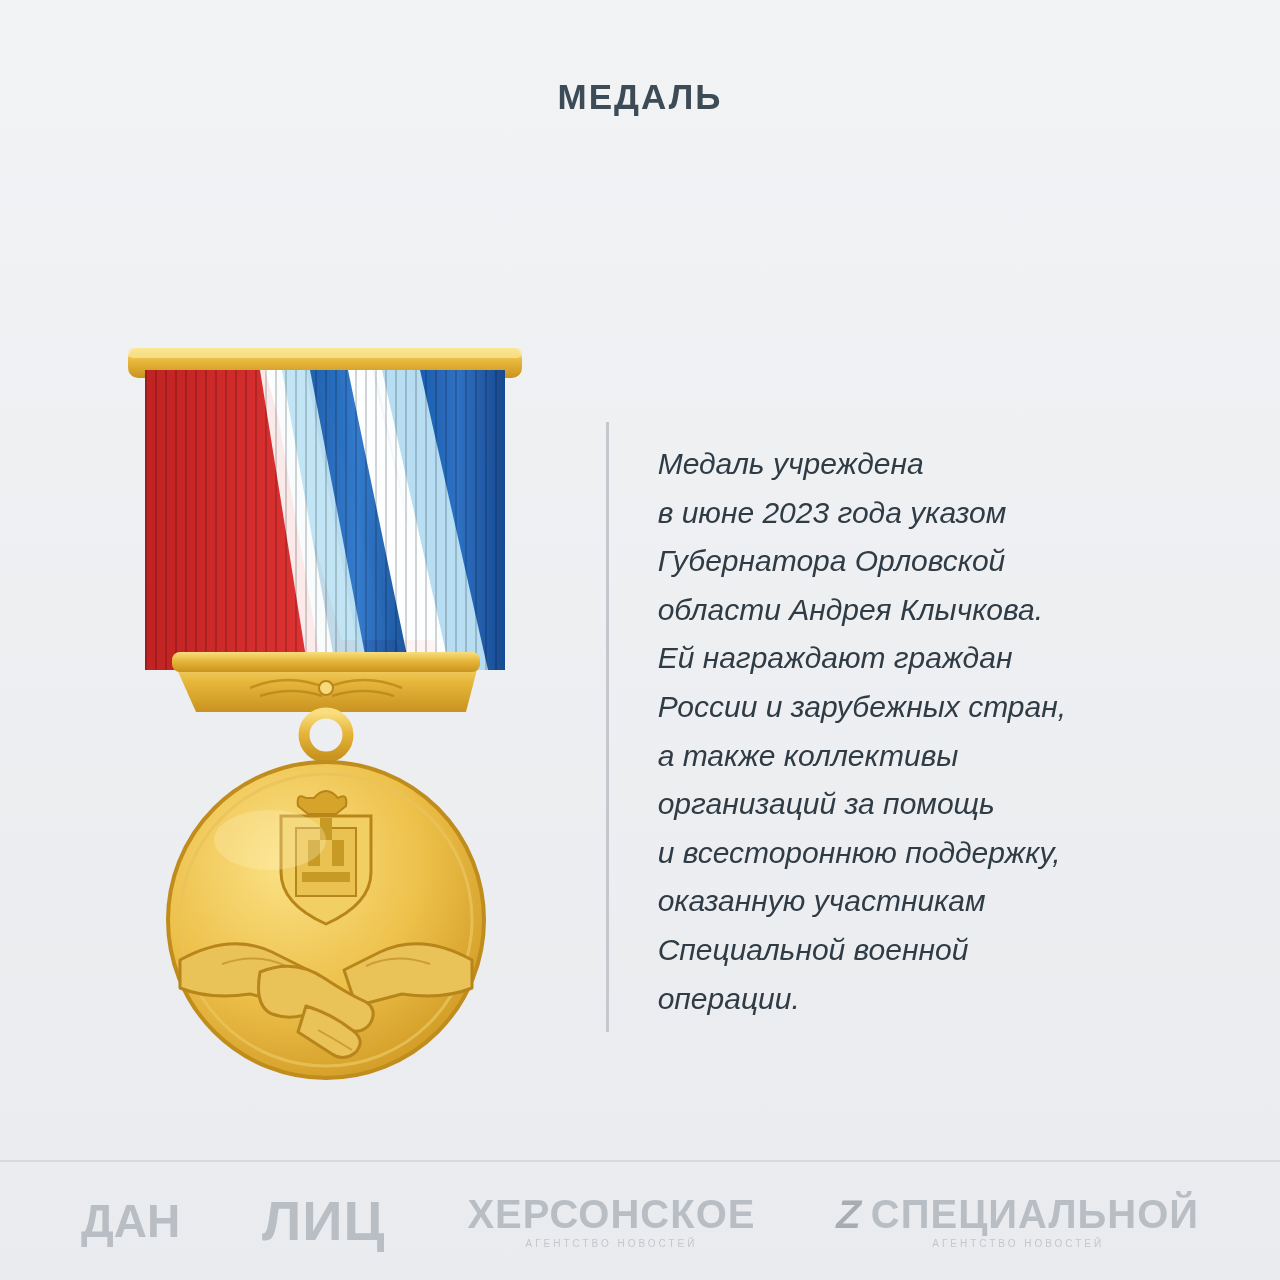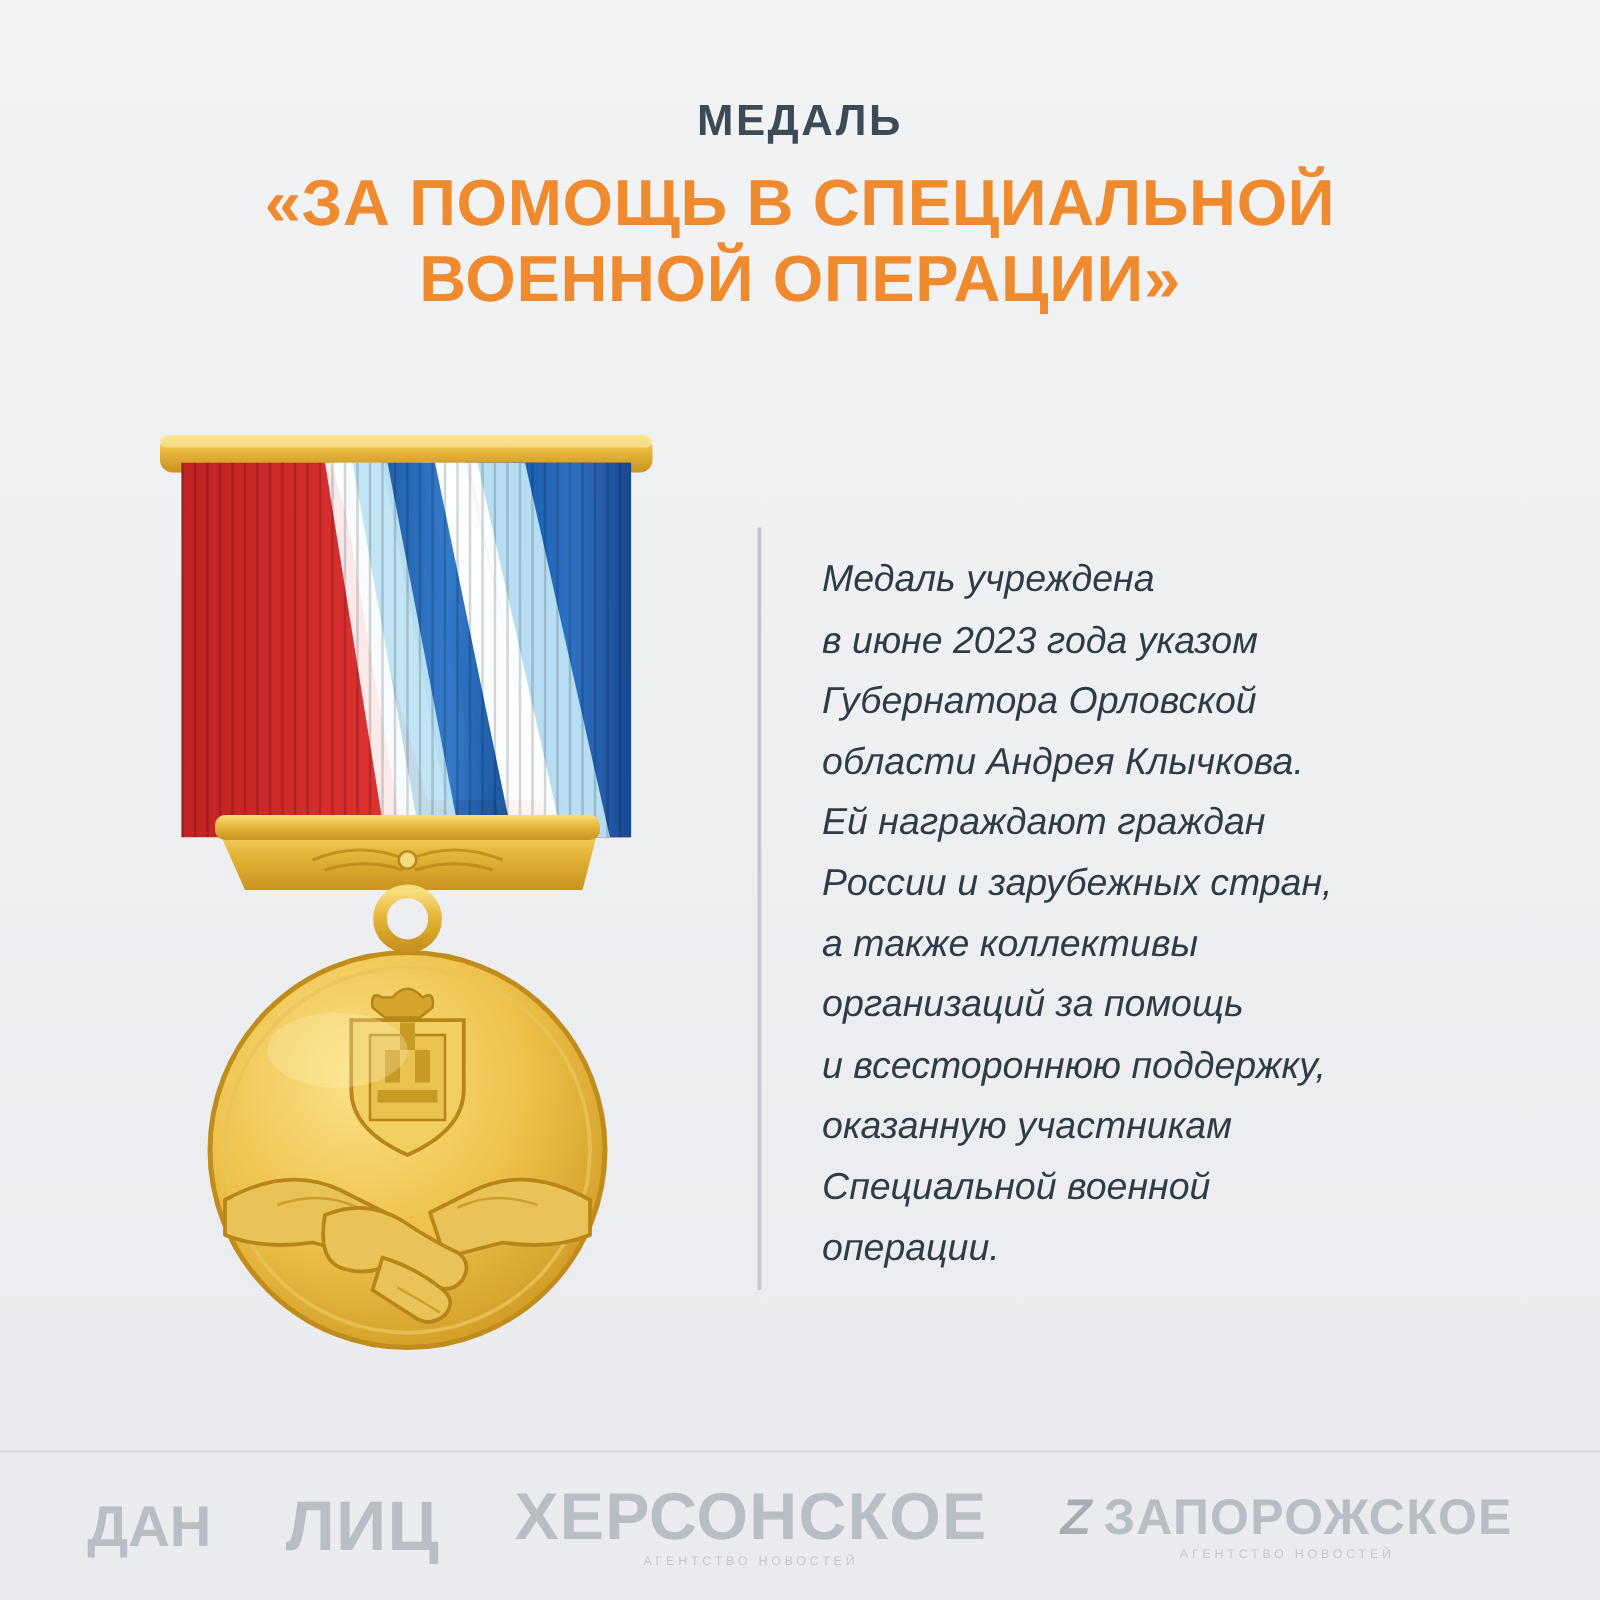--- a/index.html
+++ b/index.html
@@ -114,37 +114,36 @@
   }
   .logo-sub {
     font-size: 10px;
     letter-spacing: 3px;
     margin-top: 5px;
     font-weight: normal;
     color: #c3c7cc;
   }
   .logo-dan .logo-main { font-size: 46px; letter-spacing: 0px; }
   .logo-lic .logo-main { font-size: 56px; }
-  .logo-kherson .logo-main { font-size: 53px; }
+  .logo-kherson .logo-main { font-size: 40px; }
   .logo-zapor .logo-main { font-size: 40px; }
   .zmark {
     display: inline-block;
     transform: skewX(-12deg);
     color: #a8adb3;
     margin-right: 8px;
   }
 </style>
 </head>
 <body>
 
 <div class="page">
 
   <div class="header">
     <div class="kicker">МЕДАЛЬ</div>
-    <div class="title">«ЗА ПОМОЩЬ В СПЕЦИАЛЬНОЙ ВОЕННОЙ ОПЕРАЦИИ»</div>
   </div>
 
   <div class="content">
 
     <div class="medal-col">
       <div class="medal">
         <svg viewBox="0 0 430 800" width="430" height="800" xmlns="http://www.w3.org/2000/svg">
           <defs>
             <linearGradient id="gold" x1="0" y1="0" x2="1" y2="1">
               <stop offset="0%" stop-color="#f7d66a"></stop>
@@ -303,19 +302,19 @@
     </div>
     <div class="logo logo-lic">
       <div class="logo-main">ЛИЦ</div>
     </div>
     <div class="logo logo-kherson">
       <div class="logo-main">ХЕРСОНСКОЕ</div>
       <div class="logo-sub">АГЕНТСТВО НОВОСТЕЙ</div>
     </div>
     <div class="logo logo-zapor">
       <div class="logo-main">
-        <span class="zmark">Z</span><span>ЗАПОРОЖСКОЕ</span>
+        <span class="zmark">Z</span><span>СПЕЦИАЛЬНОЙ</span>
       </div>
       <div class="logo-sub">АГЕНТСТВО НОВОСТЕЙ</div>
     </div>
   </div>
 
 </div>
 
 </body></html>

